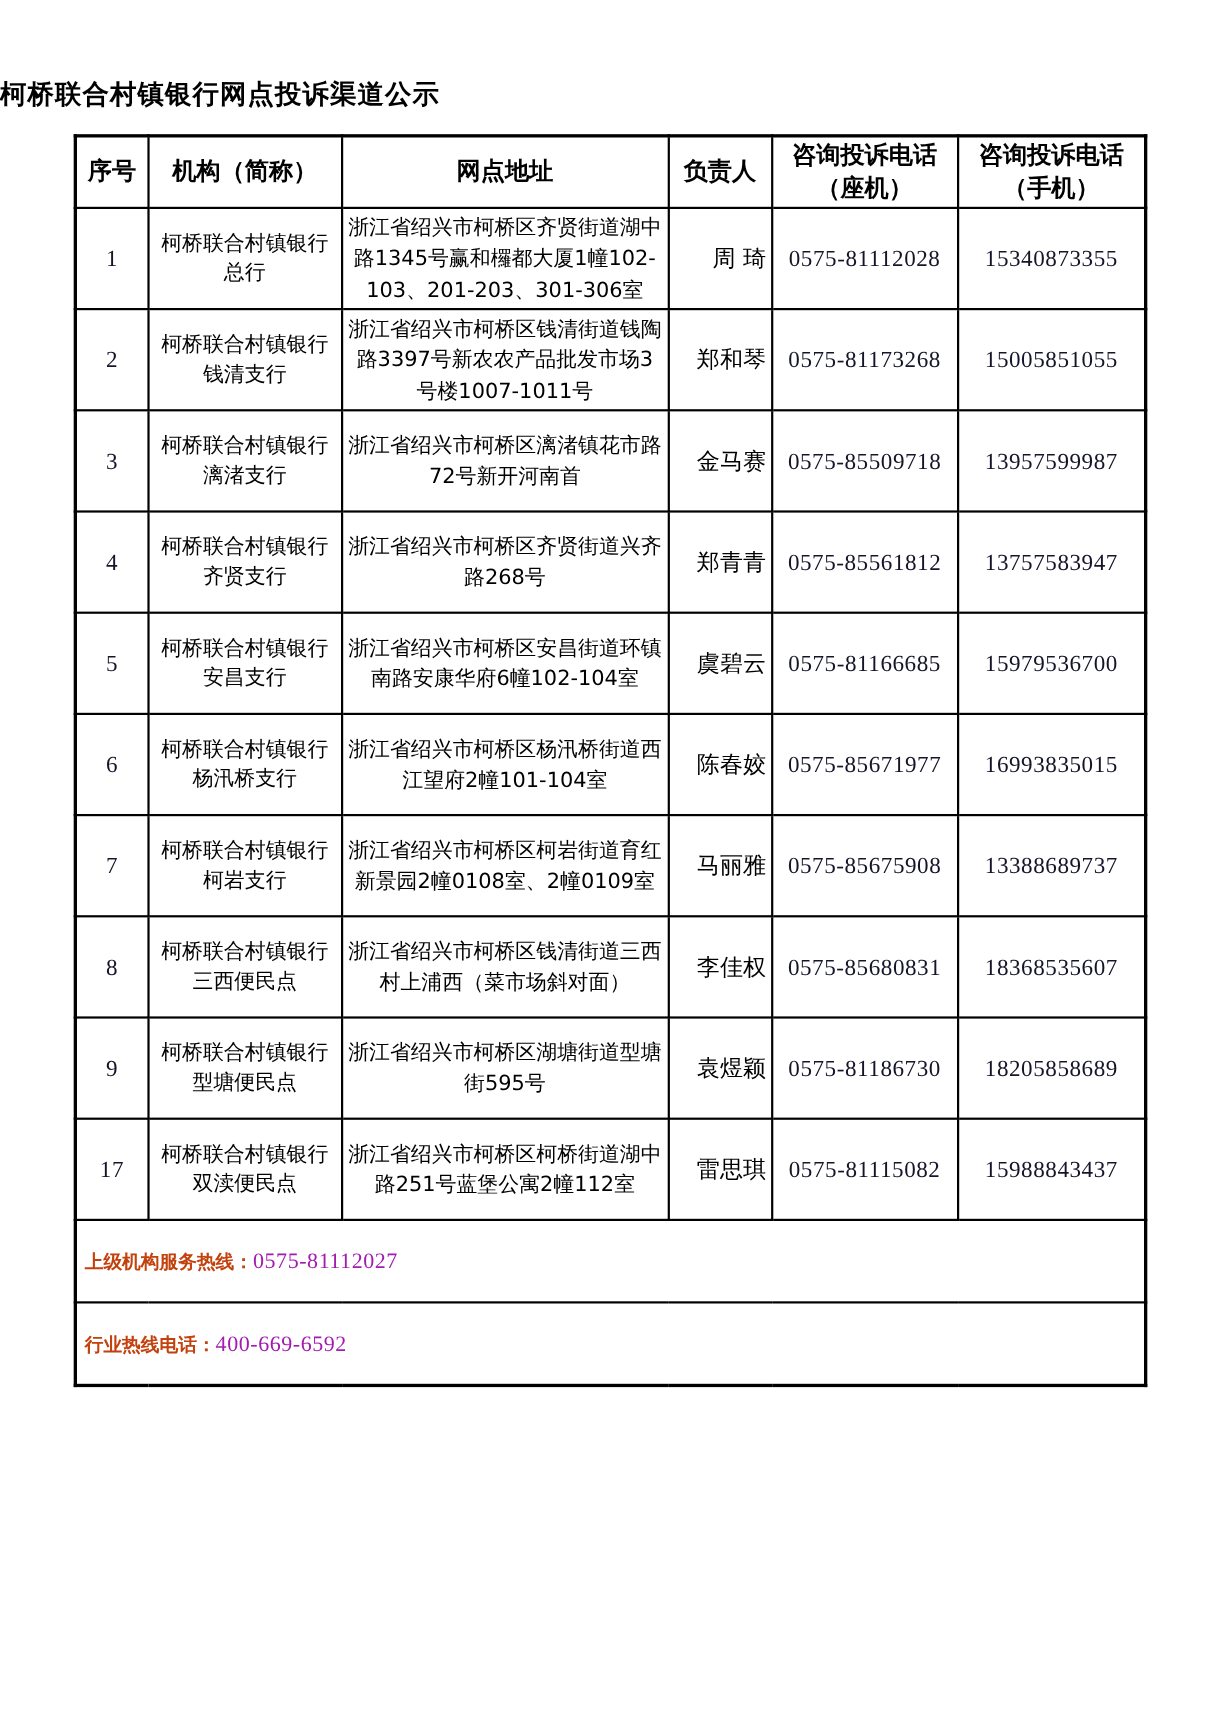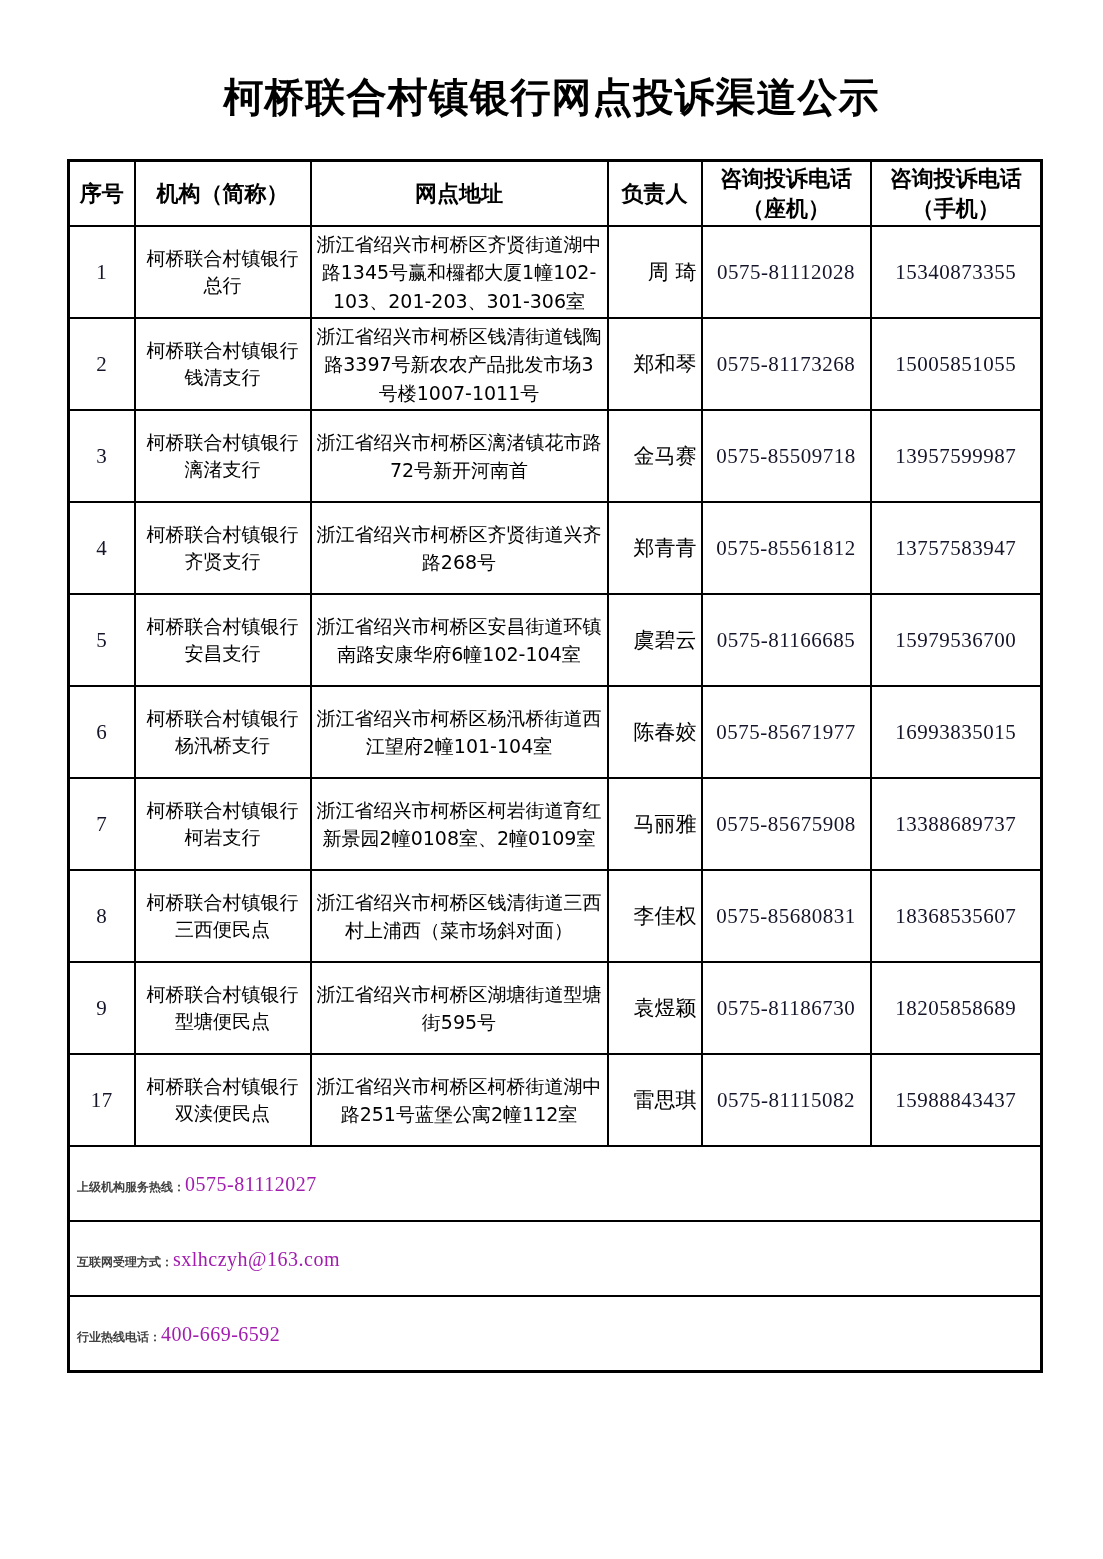--- a/index.html
+++ b/index.html
@@ -9,31 +9,31 @@
   }
   body {
     width: 1103px;
     height: 1559px;
     font-family: "DejaVu Sans", sans-serif;
     color: #000000;
     position: relative;
   }
   .page-title {
     margin: 70px 0 0 0;
-    text-align: center;
-    font-size: 40px;
+    text-align: left;
+    font-size: 24px;
     font-weight: bold;
     letter-spacing: 1px;
     color: #000000;
   }
   table.complaint-table {
     border-collapse: collapse;
     table-layout: fixed;
     width: 973px;
-    margin: 34px 0 0 67px;
+    margin: 20px 0 0 67px;
     border: 3px solid #000000;
   }
   td {
     border: 2px solid #000000;
     text-align: center;
     vertical-align: middle;
     padding: 2px 4px;
     font-size: 19px;
     line-height: 1.5;
     overflow: hidden;
@@ -54,22 +54,22 @@
   .serif-num {
     font-family: "Liberation Serif", "DejaVu Serif", serif;
     font-size: 21px;
     color: #15152a;
     letter-spacing: 0.5px;
   }
   td.c-person { font-size: 21px; text-align: right; }
   .header-line { display: block; }
   .footer-label {
     font-weight: bold;
-    font-size: 12px;
-    color: #404040;
+    font-size: 17px;
+    color: #c2410c;
   }
   .footer-value {
     font-family: "Liberation Serif", "DejaVu Serif", serif;
     font-size: 20px;
     color: #a21caf;
     letter-spacing: 0.5px;
   }
 </style>
 </head>
 <body>
@@ -222,22 +222,17 @@
     </tr>
 
 
     <tr class="footer-row">
       <td colspan="6">
         <span class="footer-label">上级机构服务热线：</span><span class="footer-value">0575-81112027</span>
       </td>
     </tr>
     <tr class="footer-row">
       <td colspan="6">
-        <span class="footer-label">互联网受理方式：</span><span class="footer-value">sxlhczyh@163.com</span>
-      </td>
-    </tr>
-    <tr class="footer-row">
-      <td colspan="6">
         <span class="footer-label">行业热线电话：</span><span class="footer-value">400-669-6592</span>
       </td>
     </tr>
   </tbody>
 </table>
 
 </body></html>

